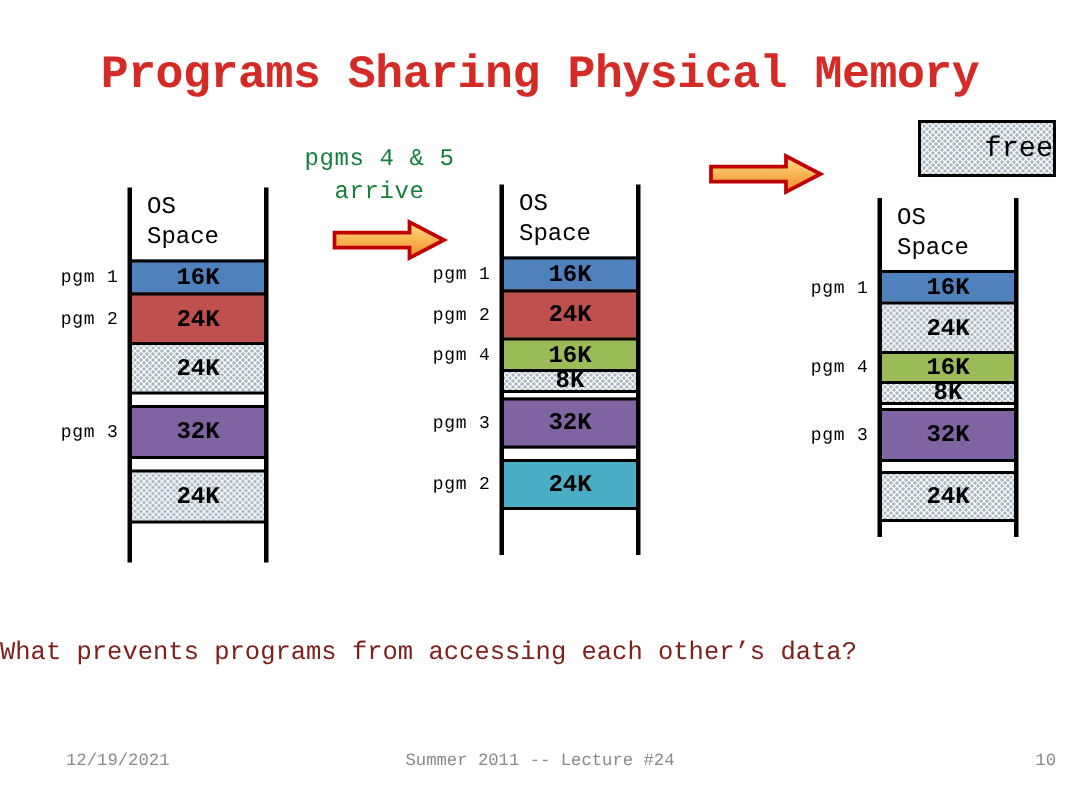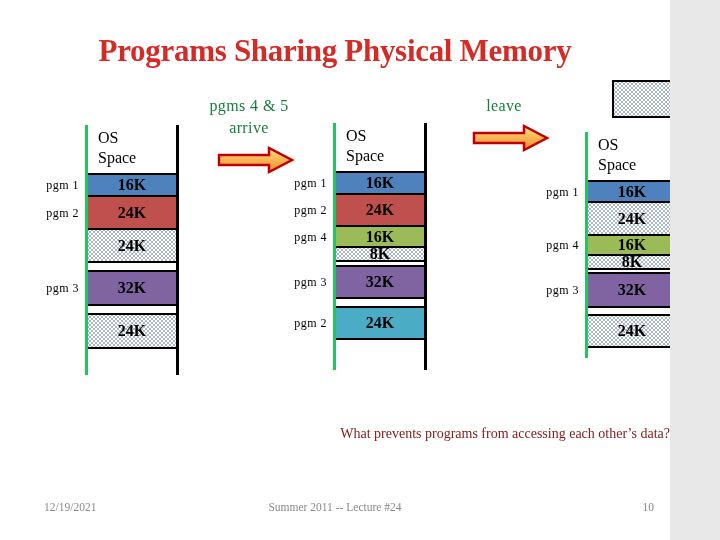--- a/index.html
+++ b/index.html
@@ -1,18 +1,18 @@
 <!DOCTYPE html>
 <html style="--title: #d42b26; --question: #7d211c; --block_blue: #4f81bd; --block_red: #c0504d; --block_green: #9bbb59; --block_purple: #8064a2; --block_teal: #4bacc6; --arrow_fill_light: #ffe084; --arrow_fill: #f08a24; --arrow_border: #c00000; --footer_gray: #8a8a8a;"><head>
 <meta charset="utf-8">
 <style>
   html,body{margin:0;padding:0;background:#e8e8e8;}
   .slide{
-    position:relative;width:638px;height:540px;background:#ffffff;overflow:hidden;
-    font-family:Liberation Serif, serif;color:#000;padding-left:32px;
+    position:relative;width:720px;height:540px;background:#ffffff;overflow:hidden;
+    font-family:Liberation Mono, monospace;color:#000;
   }
   .title{
     position:absolute;top:33px;left:0;right:0;text-align:center;
     font-size:31px;font-weight:bold;letter-spacing:-0.3px;color:var(--title);
   }
   .free-box{
     position:absolute;left:612px;top:80px;width:92px;height:38px;
     border:2.5px solid #000;box-sizing:border-box;
     display:flex;align-items:center;justify-content:center;font-size:19px;
   }
@@ -25,21 +25,21 @@
   .transition{position:absolute;font-size:16px;line-height:22px;letter-spacing:0.4px;color:#15803d;text-align:center;}
   .t-a{left:203px;top:95px;}
   .t-b{left:458px;top:95px;}
   .arrow-wrap{margin:6px 0 0 14px;line-height:0;}
   .arrow-stop-1{stop-color:var(--arrow_fill_light);}
   .arrow-stop-2{stop-color:var(--arrow_fill);}
   .arrow-shape{stroke:var(--arrow_border);stroke-width:2.5;stroke-linejoin:miter;}
 
   .memcol{
     position:absolute;width:94px;box-sizing:border-box;
-    border-left:3px solid #22c55e;border-right:3px solid #000;
+    border-left:3px solid #000000;border-right:3px solid #000;
   }
   .col-0{left:85px;top:125px;padding-bottom:26px;}
   .col-1{left:333px;top:123px;padding-bottom:30px;}
   .col-2{left:585px;top:132px;padding-bottom:10px;}
   .os-space{height:48px;padding:3px 0 0 10px;font-size:16px;line-height:1.25;box-sizing:border-box;}
   .block{
     position:relative;box-sizing:border-box;
     border-top:2.5px solid #000;border-bottom:2.5px solid #000;
     display:flex;align-items:center;justify-content:center;
     font-size:16px;font-weight:600;overflow:visible;
@@ -48,22 +48,22 @@
   .fill-blue{background:var(--block_blue);}
   .fill-red{background:var(--block_red);}
   .fill-green{background:var(--block_green);}
   .fill-purple{background:var(--block_purple);}
   .fill-teal{background:var(--block_teal);}
   .pgm-label{
     position:absolute;right:calc(100% + 9px);top:50%;transform:translateY(-50%);
     font-size:12px;font-weight:400;letter-spacing:0.5px;white-space:nowrap;color:#000;
   }
   .question{
-    position:absolute;top:426px;left:0;right:0;text-align:right;
-    font-size:14px;color:var(--question);
+    position:absolute;top:426px;left:0;right:0;text-align:left;
+    font-size:17px;color:var(--question);
   }
   .footer{position:absolute;top:501px;left:0;right:0;font-size:11.5px;color:var(--footer_gray);}
   .footer-date{position:absolute;left:44px;text-align:center;}
   .footer-center{position:absolute;left:0;right:0;text-align:center;}
   .footer-page{position:absolute;right:16px;}
 </style>
 </head>
 <body>
 
 <div class="slide">
@@ -84,21 +84,20 @@
             <stop class="arrow-stop-1" offset="0"></stop>
             <stop class="arrow-stop-2" offset="1"></stop>
           </linearGradient>
         </defs>
         <polygon class="arrow-shape" points="2,10 52,10 52,3 75,15 52,27 52,20 2,20" fill="url(#ag1)"></polygon>
       </svg>
     </div>
   </div>
 
   <div class="transition t-b">
-    <div>leave</div>
     <div class="arrow-wrap">
       <svg width="78" height="30" viewBox="0 0 78 30">
         <defs>
           <linearGradient id="ag2" x1="0" y1="0" x2="0" y2="1">
             <stop class="arrow-stop-1" offset="0"></stop>
             <stop class="arrow-stop-2" offset="1"></stop>
           </linearGradient>
         </defs>
         <polygon class="arrow-shape" points="2,10 52,10 52,3 75,15 52,27 52,20 2,20" fill="url(#ag2)"></polygon>
       </svg>

